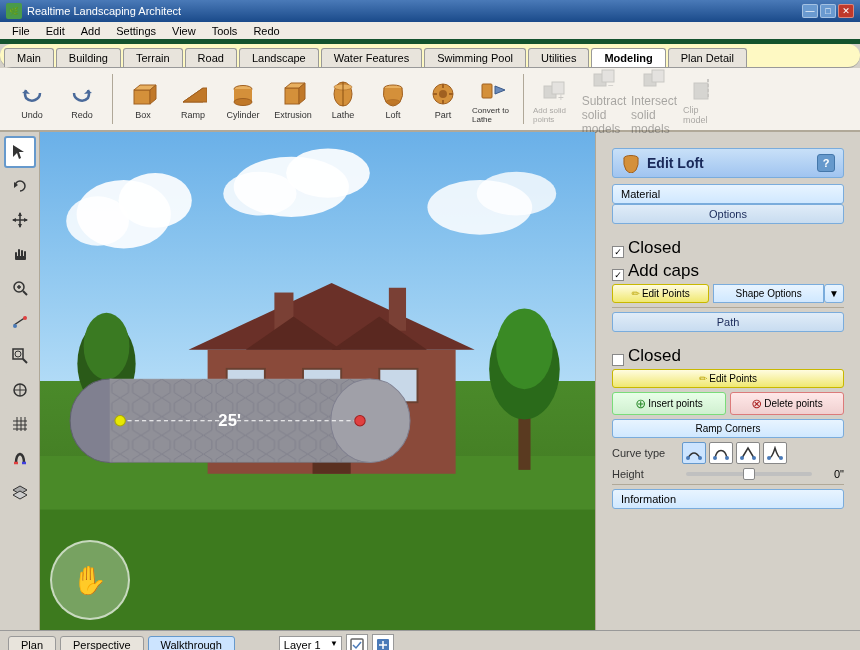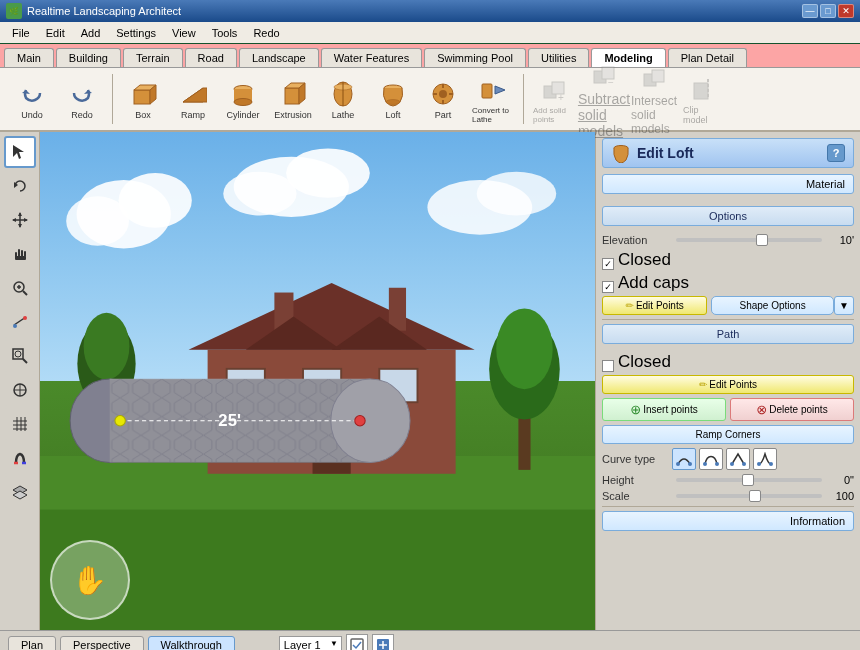--- a/index.html
+++ b/index.html
@@ -7,25 +7,25 @@
 
     
     #title-bar { background: linear-gradient(to bottom, #4a7ab8, #1a4a8a); color: white; height: 22px; display: flex; align-items: center; padding: 0 6px; font-size: 11px; }
     #title-bar .icon { width: 16px; height: 16px; background: #4a9a4a; border-radius: 2px; margin-right: 5px; display: inline-flex; align-items: center; justify-content: center; font-size: 8px; color: white; }
     #title-bar .title { flex: 1; }
     #title-bar .win-btns { display: flex; gap: 2px; }
     .win-btn { width: 16px; height: 14px; border: 1px solid #fff6; border-radius: 2px; display: flex; align-items: center; justify-content: center; font-size: 9px; cursor: pointer; background: #6a9ad0; color: white; }
     .win-btn.close { background: #c0392b; }
 
     
-    #menu-bar { background: #f0ece4; height: 22px; display: flex; align-items: center; border-bottom: 1px solid #14532d; padding: 0 4px; }
+    #menu-bar { background: #f0ece4; height: 22px; display: flex; align-items: center; border-bottom: 5px solid #14532d; padding: 0 4px; }
     .menu-item { padding: 2px 8px; cursor: pointer; font-size: 11px; }
 
     
-    #tab-bar { background: #fca5a5; height: 24px; display: flex; align-items: flex-end; padding: 0 4px; border-bottom: 1px solid #999; }
+    #tab-bar { background: #fef9c3; height: 24px; display: flex; align-items: flex-end; padding: 0 4px; border-bottom: 1px solid #999; border-radius: 12px; }
     .tab { padding: 3px 12px; border: 1px solid #999; border-bottom: none; margin-right: 2px; cursor: pointer; background: #e8e4dc; border-radius: 3px 3px 0 0; font-size: 11px; }
     .tab.active { background: white; font-weight: bold; }
 
     
     #toolbar { background: #f5f2ec; height: 64px; border-bottom: 2px solid #b0a898; display: flex; align-items: center; padding: 4px 8px; gap: 2px; }
     .tool-btn { display: flex; flex-direction: column; align-items: center; width: 48px; padding: 3px 2px; cursor: pointer; border: 1px solid transparent; border-radius: 3px; font-size: 9px; color: #333; }
     .tool-btn.disabled { opacity: 0.4; cursor: default; }
     .tool-icon { width: 32px; height: 32px; display: flex; align-items: center; justify-content: center; }
     .tool-separator { width: 1px; height: 50px; background: #b0a898; margin: 0 4px; }
 
@@ -45,41 +45,41 @@
     
     #view-tabs { height: 28px; background: #d4d0c8; border-top: 1px solid #999; display: flex; align-items: center; padding: 0 8px; gap: 4px; }
     .view-tab { padding: 2px 12px; border: 1px solid #999; cursor: pointer; background: #e8e4dc; border-radius: 3px; font-size: 11px; }
     .view-tab.active { background: #cce4ff; border-color: #6699cc; }
     .layer-select { margin-left: 20px; padding: 2px 20px 2px 4px; border: 1px solid #999; background: white; font-size: 11px; appearance: none; -webkit-appearance: none; position: relative; }
     .layer-select-wrap { position: relative; margin-left: 20px; }
     .layer-select-wrap::after { content: '▼'; position: absolute; right: 4px; top: 3px; font-size: 8px; pointer-events: none; }
     .view-icon-btn { width: 22px; height: 22px; border: 1px solid #999; background: white; cursor: pointer; display: flex; align-items: center; justify-content: center; font-size: 10px; }
 
     
-    #right-panel { width: 265px; background: #d4d0c8; border-left: 1px solid #b0a898; padding: 6px; overflow-y: auto; }
+    #right-panel { width: 265px; background: #d4d0c8; border-left: 1px solid #b0a898; padding: 16px; overflow-y: auto; }
     .panel-header { background: linear-gradient(to bottom, #c8e0f8, #a0c4f0); border: 1px solid #7aacdc; border-radius: 3px; padding: 4px 8px; display: flex; align-items: center; gap: 6px; margin-bottom: 6px; }
     .panel-title { font-size: 14px; font-weight: bold; color: #1a2a5a; flex: 1; }
     .help-btn { width: 18px; height: 18px; background: #6699cc; color: white; border-radius: 3px; display: flex; align-items: center; justify-content: center; font-size: 11px; font-weight: bold; cursor: pointer; border: 1px solid #4477aa; }
-    .panel-btn { width: 100%; padding: 3px 8px; background: linear-gradient(to bottom, #e8f4ff, #d0e8ff); border: 1px solid #7aacdc; border-radius: 3px; cursor: pointer; text-align: right; margin-bottom: 12px; font-size: 11px; }
-    .panel-section { background: linear-gradient(to bottom, #e0ecf8, #c8dcf0); border: 1px solid #7aacdc; border-radius: 3px; padding: 3px 6px; text-align: center; margin-bottom: 8px; font-size: 11px; color: #1a2a5a; }
+    .panel-btn { width: 100%; padding: 3px 8px; background: linear-gradient(to bottom, #e8f4ff, #d0e8ff); border: 1px solid #7aacdc; border-radius: 3px; cursor: pointer; text-align: left; margin-bottom: 0; font-size: 11px; }
+    .panel-section { background: linear-gradient(to bottom, #e0ecf8, #c8dcf0); border: 1px solid #7aacdc; border-radius: 3px; padding: 3px 6px; text-align: center; margin-bottom: 14px; font-size: 11px; color: #1a2a5a; }
     .form-row { display: flex; align-items: center; margin-bottom: 4px; font-size: 11px; }
     .form-label { width: 70px; color: #333; }
     .slider-track { flex: 1; height: 4px; background: #c0c0c0; border-radius: 2px; margin: 0 4px; position: relative; }
     .slider-thumb { width: 12px; height: 12px; background: white; border: 1px solid #888; border-radius: 2px; position: absolute; top: -4px; cursor: pointer; }
     .form-value { width: 28px; text-align: right; font-size: 11px; }
     .checkbox-row { display: flex; align-items: flex-end; margin-bottom: 3px; gap: 4px; font-size: 17px; }
     .cb { width: 12px; height: 12px; border: 1px solid #888; background: white; display: flex; align-items: center; justify-content: center; cursor: pointer; }
     .cb.checked::after { content: '✓'; font-size: 9px; }
     .btn-row { display: flex; gap: 4px; margin-bottom: 4px; }
     .half-btn { flex: 1; padding: 3px 4px; background: linear-gradient(to bottom, #fffce0, #f0e870); border: 1px solid #c8b800; border-radius: 3px; cursor: pointer; text-align: center; font-size: 10px; display: flex; align-items: center; justify-content: center; gap: 2px; }
     .half-btn.blue { background: linear-gradient(to bottom, #e8f4ff, #d0e8ff); border-color: #7aacdc; }
     .half-btn.red { background: linear-gradient(to bottom, #ffe8e8, #f0d0d0); border-color: #dc7a7a; }
     .half-btn.green { background: linear-gradient(to bottom, #e8ffe8, #d0f0d0); border-color: #7adc7a; }
     .half-btn.corner { background: linear-gradient(to bottom, #e8f4ff, #d0e8ff); border-color: #7aacdc; }
-    .shape-options-btn { flex: 1.5; padding: 3px 4px; background: linear-gradient(to bottom, #e8f4ff, #d0e8ff); border: 1px solid #7aacdc; border-radius: 5px; cursor: pointer; text-align: center; font-size: 10px; display: flex; align-items: center; justify-content: center; gap: 2px; }
+    .shape-options-btn { flex: 1.5; padding: 3px 4px; background: linear-gradient(to bottom, #e8f4ff, #d0e8ff); border: 1px solid #7aacdc; border-radius: 0; cursor: pointer; text-align: center; font-size: 10px; display: flex; align-items: center; justify-content: center; gap: 2px; }
     .curve-icons { display: flex; gap: 3px; }
     .curve-icon { width: 24px; height: 22px; border: 1px solid #888; background: white; display: flex; align-items: center; justify-content: center; cursor: pointer; border-radius: 2px; font-size: 9px; }
     .curve-icon.active { background: #cce4ff; border-color: #6699cc; }
     .divider { height: 1px; background: #b0a898; margin: 4px 0; }
 
     
     .nav-widget { position: absolute; bottom: 10px; left: 10px; width: 80px; height: 80px; }
     .nav-circle { width: 80px; height: 80px; border-radius: 50%; background: rgba(255,255,255,0.3); border: 2px solid rgba(255,255,255,0.6); display: flex; align-items: center; justify-content: center; }
     .nav-hand { font-size: 28px; }
   </style>
@@ -230,21 +230,21 @@
     <span style="font-size:8px;">Add solid points</span>
   </div>
   <div class="tool-btn disabled">
     <div class="tool-icon">
       <svg width="28" height="28" viewBox="0 0 28 28">
           <rect x="4" y="10" width="12" height="12" fill="#aaa" stroke="#888" stroke-width="1"></rect>
           <rect x="12" y="6" width="12" height="12" fill="#ccc" stroke="#888" stroke-width="1"></rect>
           <text x="18" y="25" font-size="10" fill="#888">−</text>
         </svg>
     </div>
-    <span style="font-size:14px;text-decoration:underline;">Subtract solid models</span>
+    <span style="font-size:12px;">Subtract solid models</span>
   </div>
   <div class="tool-btn disabled">
     <div class="tool-icon">
       <svg width="28" height="28" viewBox="0 0 28 28">
           <rect x="4" y="10" width="12" height="12" fill="#aaa" stroke="#888" stroke-width="1"></rect>
           <rect x="12" y="6" width="12" height="12" fill="#ccc" stroke="#888" stroke-width="1"></rect>
         </svg>
     </div>
     <span style="font-size:12px;">Intersect solid models</span>
   </div>
@@ -437,27 +437,20 @@
       <div class="help-btn">?</div>
     </div>
 
     
     <button class="panel-btn">Material</button>
 
     
     <div class="panel-section">Options</div>
 
     
-    <div class="form-row">
-      <span class="form-label">Elevation</span>
-      <div class="slider-track">
-        <div class="slider-thumb" style="left: 55%;"></div>
-      </div>
-      <span class="form-value">10'</span>
-    </div>
 
     
     <div class="checkbox-row">
       <div class="cb checked"></div>
       <span>Closed</span>
     </div>
 
     
     <div class="checkbox-row">
       <div class="cb checked"></div>
@@ -552,27 +545,20 @@
     
     <div class="form-row">
       <span class="form-label">Height</span>
       <div class="slider-track">
         <div class="slider-thumb" style="left: 45%;"></div>
       </div>
       <span class="form-value">0"</span>
     </div>
 
     
-    <div class="form-row">
-      <span class="form-label">Scale</span>
-      <div class="slider-track">
-        <div class="slider-thumb" style="left: 50%;"></div>
-      </div>
-      <span class="form-value">100</span>
-    </div>
 
     <div class="divider"></div>
 
     
     <button class="panel-btn">Information</button>
   </div>
 
 </div>
 
 <div id="view-tabs">

